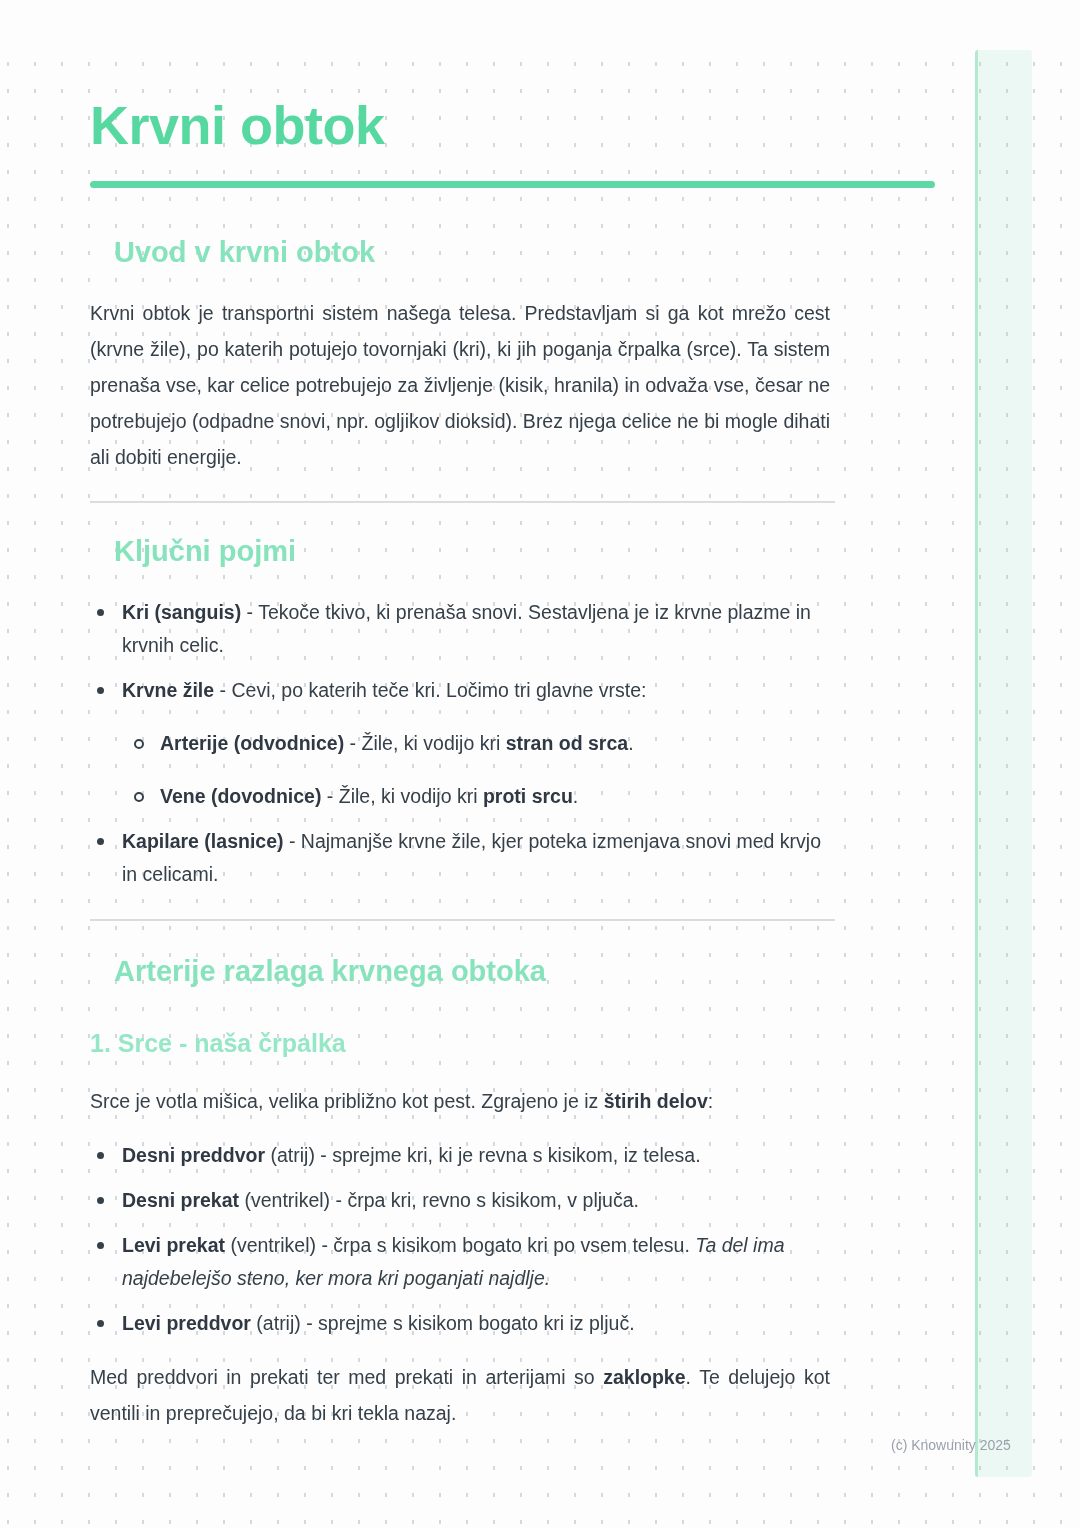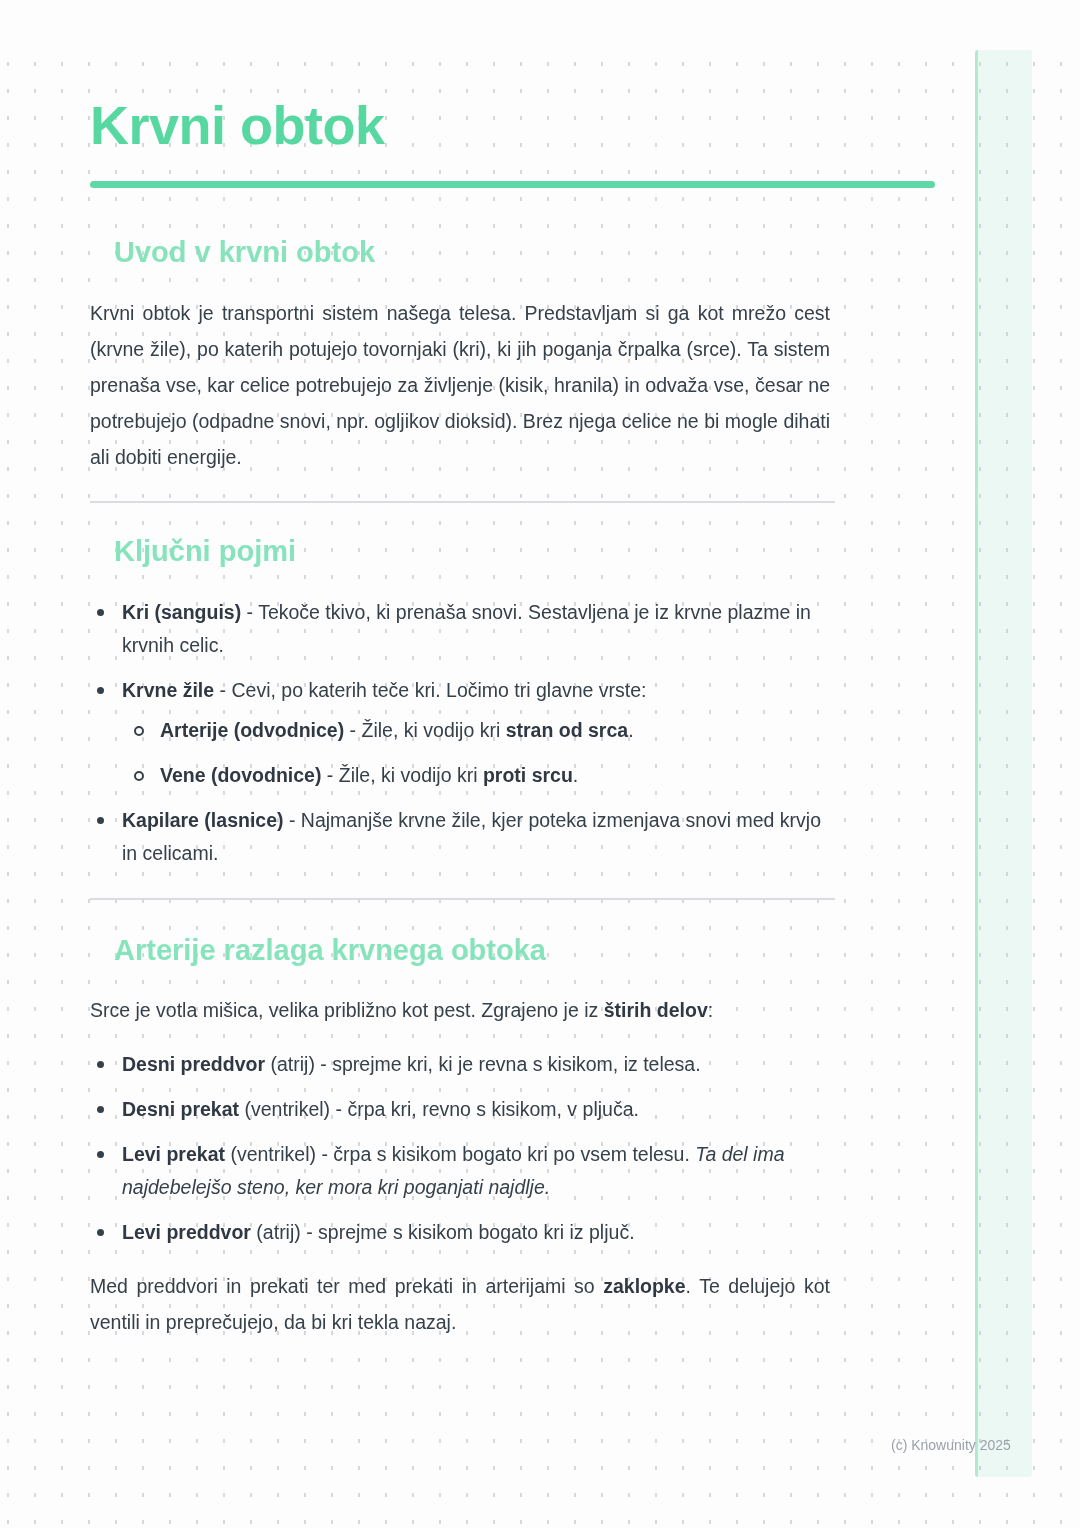--- a/index.html
+++ b/index.html
@@ -98,21 +98,21 @@
     width: 7px; height: 7px;
     border-radius: 50%;
     background: #364049;
   }
   ul.sub-list { list-style: none; margin-top: 2px; }
   ul.sub-list > li {
     position: relative;
     padding-left: 38px;
     font-size: 19.5px;
     line-height: 33px;
-    margin-top: 7px;
+    margin-top: 20px;
     margin-bottom: 12px;
   }
   ul.sub-list > li::before {
     content: "";
     position: absolute;
     left: 12px; top: 12px;
     width: 6px; height: 6px;
     border-radius: 50%;
     background: transparent;
     border: 2px solid #364049;
@@ -154,20 +154,21 @@
         <li><b>Arterije (odvodnice)</b> - Žile, ki vodijo kri <b>stran od srca</b>.</li>
         <li><b>Vene (dovodnice)</b> - Žile, ki vodijo kri <b>proti srcu</b>.</li>
       </ul>
     </li>
     <li><b>Kapilare (lasnice)</b> - Najmanjše krvne žile, kjer poteka izmenjava snovi med krvjo in celicami.</li>
   </ul>
 
   <hr class="section-divider div-2">
 
   <h2 class="section-heading h2-podrobna">Arterije razlaga krvnega obtoka</h2>
+  <h3 class="sub-heading h3-srce">1. Srce - naša črpalka</h3>
 
   <p class="body-par par-heart">Srce je votla mišica, velika približno kot pest. Zgrajeno je iz <b>štirih delov</b>:</p>
 
   <ul class="bullet-list list-heart">
     <li><b>Desni preddvor</b> (atrij) - sprejme kri, ki je revna s kisikom, iz telesa.</li>
     <li><b>Desni prekat</b> (ventrikel) - črpa kri, revno s kisikom, v pljuča.</li>
     <li><b>Levi prekat</b> (ventrikel) - črpa s kisikom bogato kri po vsem telesu. <i>Ta del ima najdebelejšo steno, ker mora kri poganjati najdlje.</i></li>
     <li><b>Levi preddvor</b> (atrij) - sprejme s kisikom bogato kri iz pljuč.</li>
   </ul>
 

